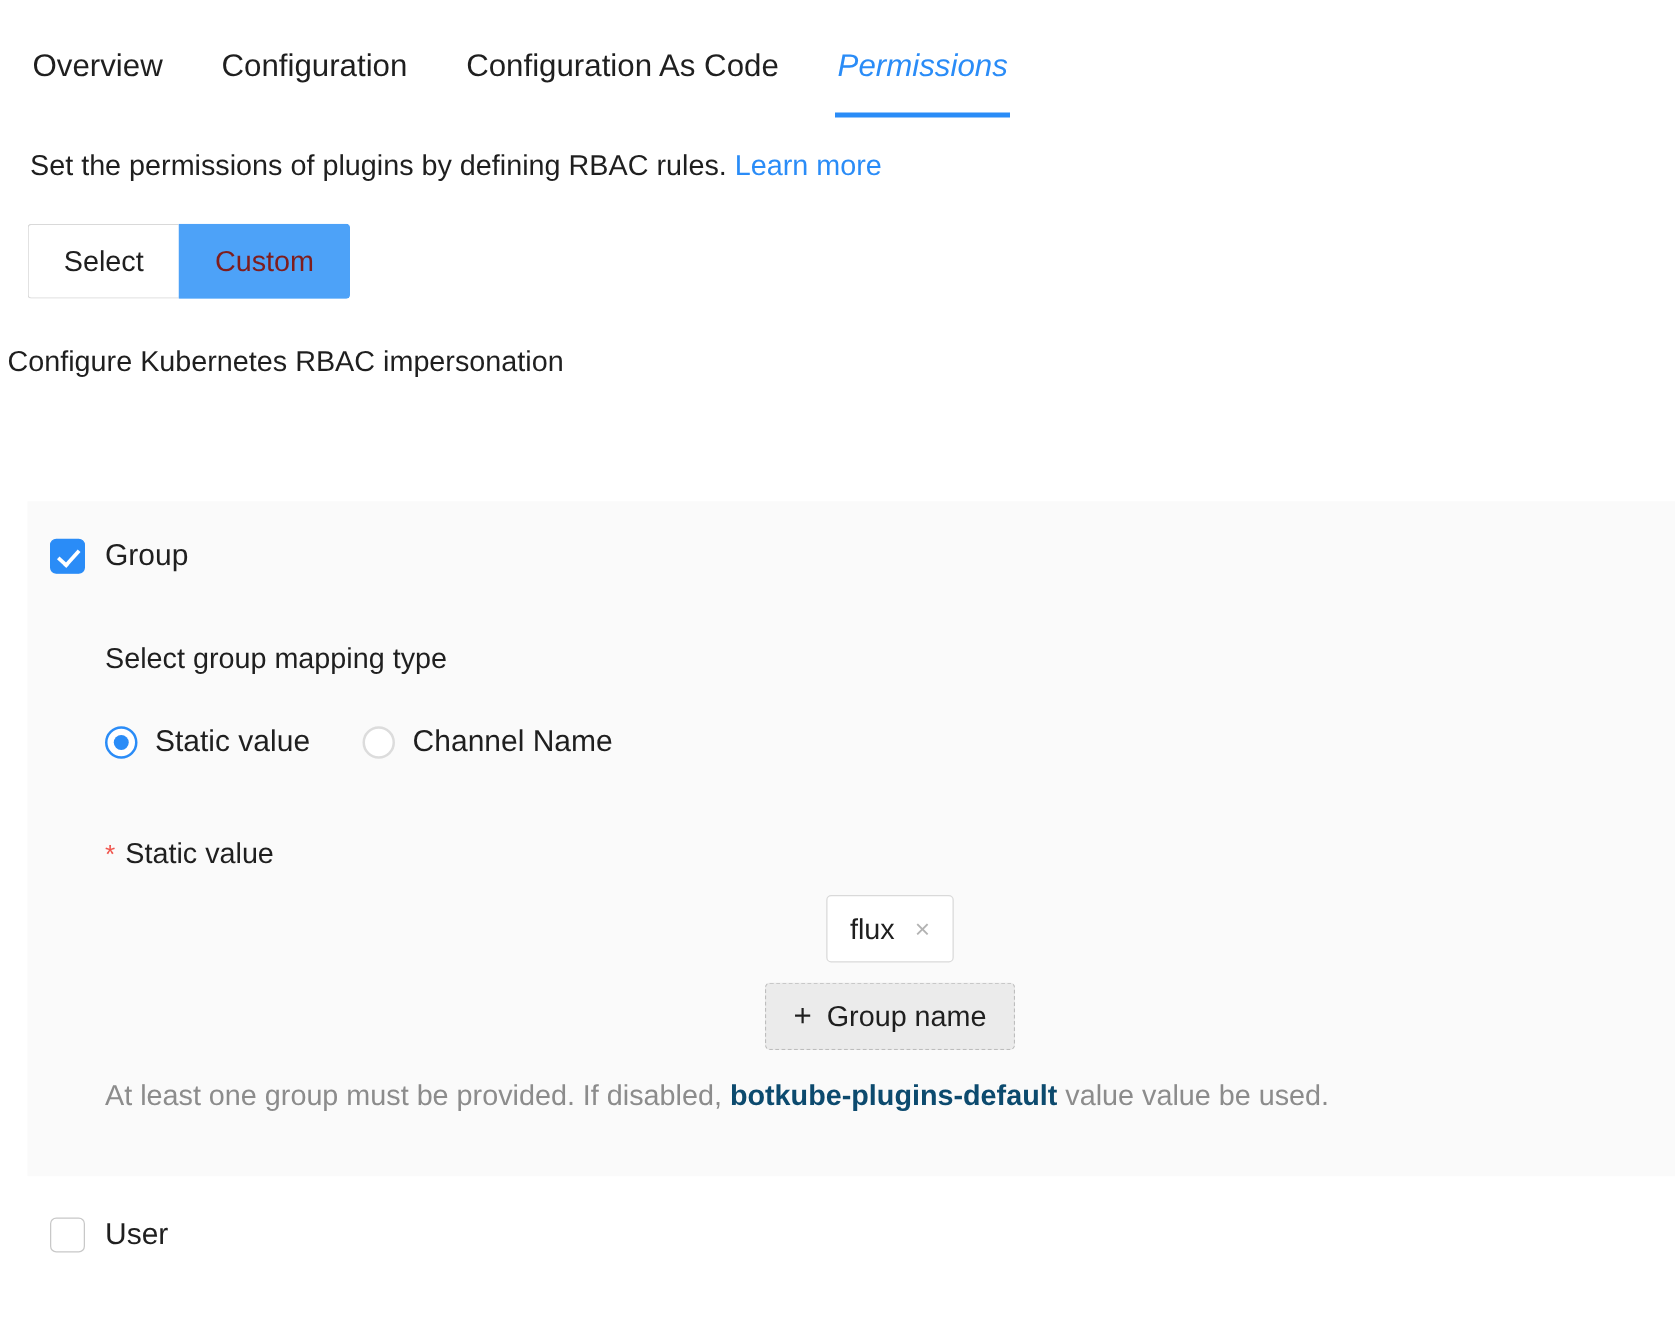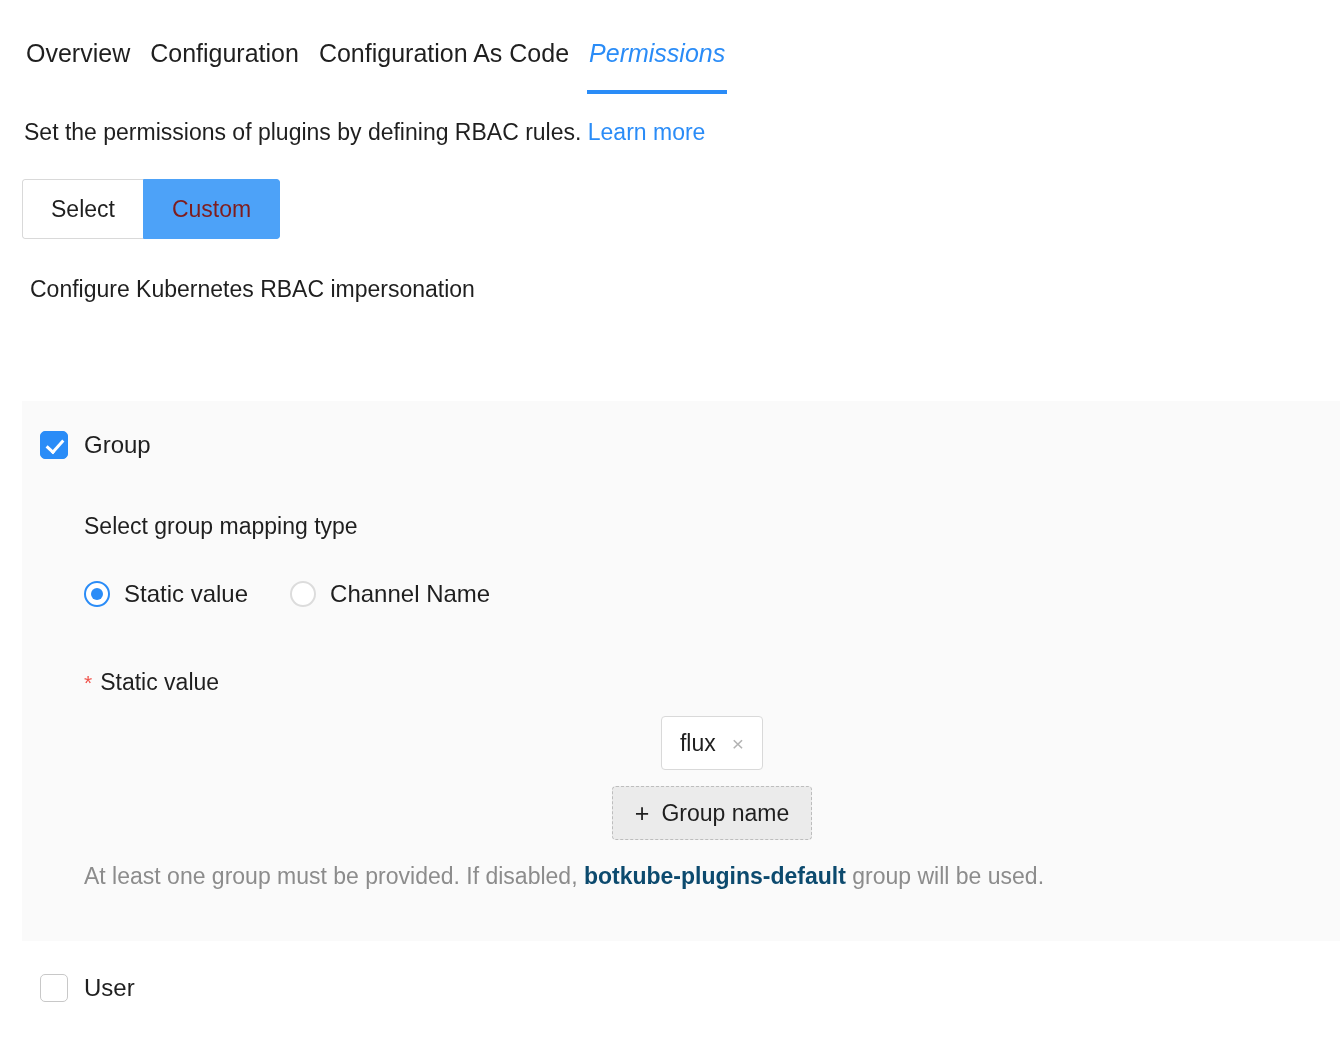--- a/index.html
+++ b/index.html
@@ -14,21 +14,21 @@
     color: #262626;
     -webkit-font-smoothing: antialiased;
     overflow: hidden;
     position: relative;
   }
 
   
   .tabbar {
     display: flex;
     align-items: flex-start;
-    gap: 16px;
+    gap: 43px;
     padding: 38px 0 0 24px;
     height: 66px;
     box-sizing: border-box;
   }
   .tab {
     position: relative;
     font-size: 25px;
     line-height: 30px;
     color: #1f1f1f;
     padding: 0 2px 26px 2px;
@@ -89,21 +89,21 @@
   }
   .seg.on {
     background: #4da2f8;
     color: #7f1d1d;
     border: 1px solid #4da2f8;
     border-radius: 0 3px 3px 0;
   }
 
   
   .section-heading {
-    margin: 36px 0 0 30px;
+    margin: 36px 0 0 6px;
     font-size: 23px;
     line-height: 28px;
     color: #1f1f1f;
   }
 
   
   .panel {
     position: absolute;
     left: 22px;
     top: 401px;
@@ -361,21 +361,21 @@
       </div>
       <div class="add-btn">
         <span class="add-plus">+</span>
         <span class="add-text">Group name</span>
       </div>
     </div>
 
     <div class="help">
       <span>At least one group must be provided. If disabled,</span>
       <b>botkube-plugins-default</b>
-      <span>group will be used.</span>
+      <span>value value be used.</span>
     </div>
 
   </div>
 </div>
 
 
 <div class="user-row">
   <span class="cbox unchecked"></span>
   <span class="check-label">User</span>
 </div>

